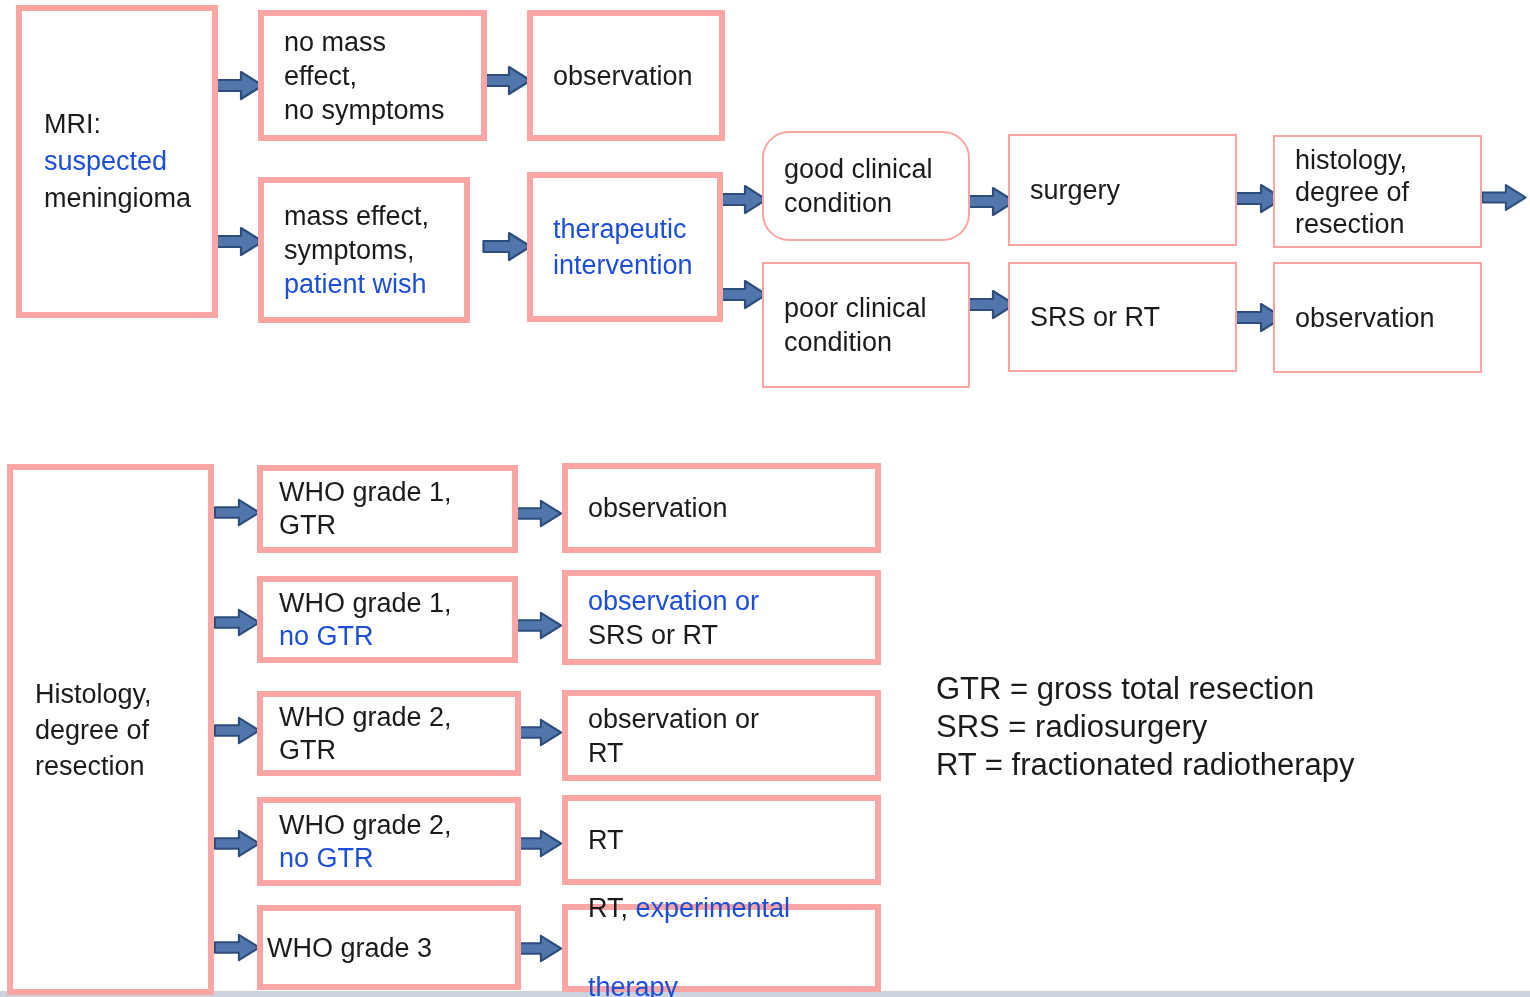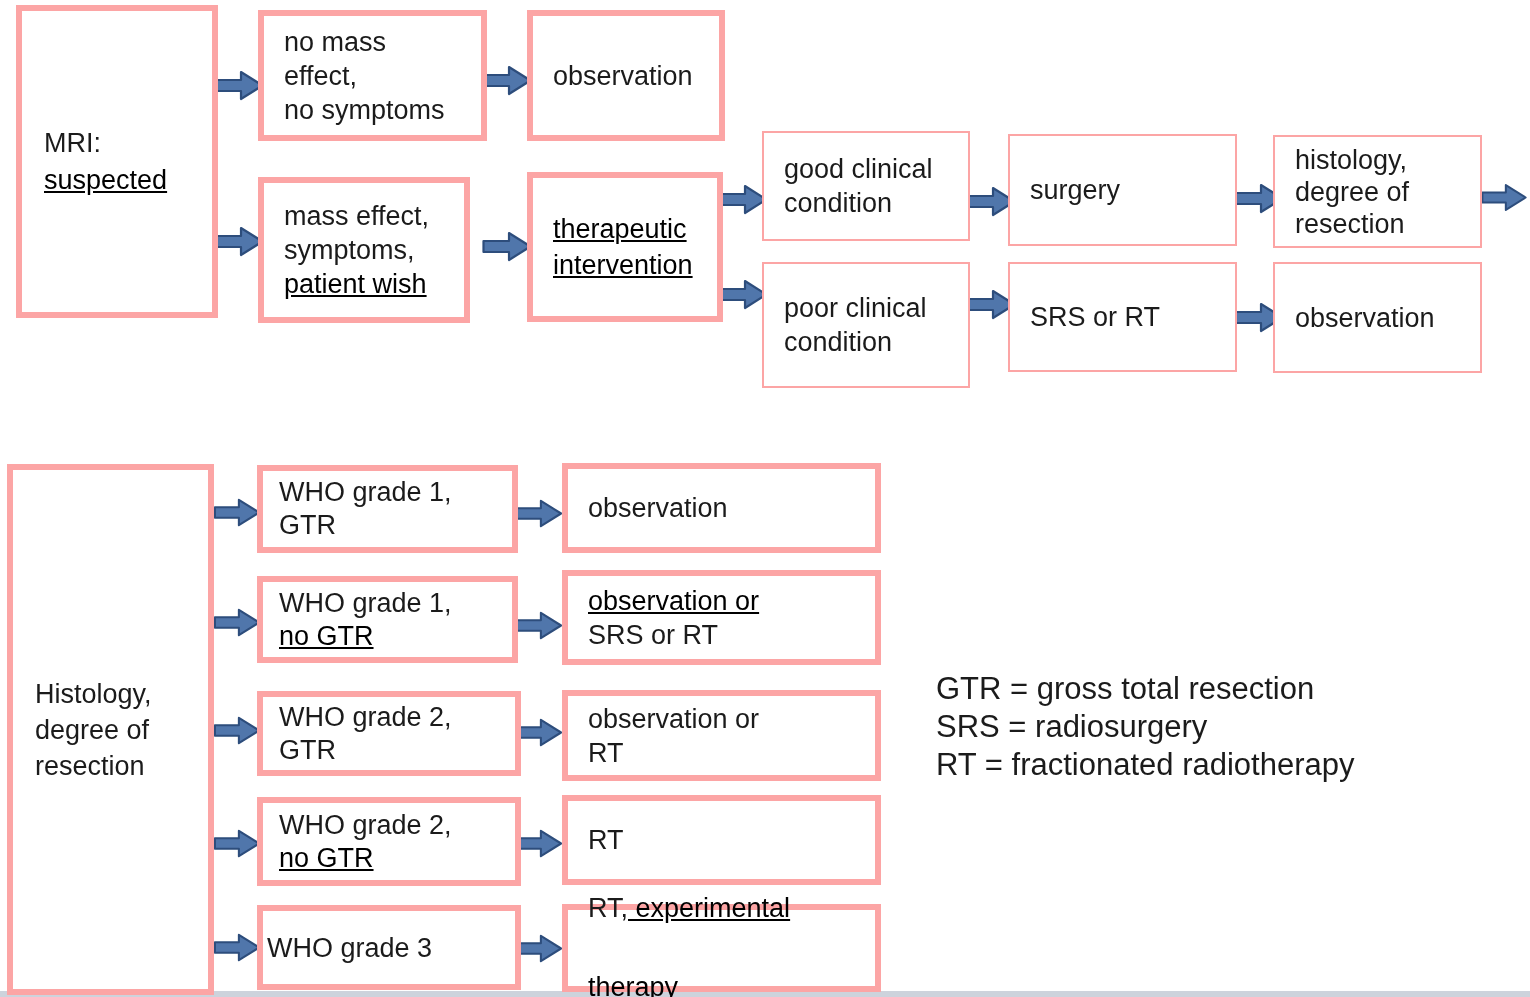--- a/index.html
+++ b/index.html
@@ -20,21 +20,21 @@
     display: flex;
     flex-direction: column;
     justify-content: center;
     font-size: 27px;
     line-height: 34px;
     padding-left: 20px;
     z-index: 2;
   }
   .box.thin { border-width: 2px; }
   .line { display: block; white-space: pre; }
-  .red { color: #000000; text-decoration: underline; }
+  .red { color: #1d4ed8; }
   .arrow { position: absolute; z-index: 1; line-height: 0; }
   .legend {
     position: absolute;
     left: 936px;
     top: 670px;
     font-size: 31px;
     line-height: 38px;
     z-index: 2;
   }
   .bottom-strip {
@@ -43,21 +43,21 @@
     width: 1530px; height: 6px;
     background: #cdd3dc;
     z-index: 0;
   }
   
   .mri       { left: 16px;   top: 5px;   width: 202px; height: 313px; padding-left: 22px; line-height: 37px; }
   .no-mass   { left: 258px;  top: 10px;  width: 229px; height: 131px; }
   .obs1      { left: 527px;  top: 10px;  width: 198px; height: 131px; }
   .mass      { left: 258px;  top: 177px; width: 212px; height: 146px; }
   .ther      { left: 527px;  top: 172px; width: 196px; height: 150px; line-height: 36px; }
-  .good      { left: 762px;  top: 131px; width: 208px; height: 110px; }
+  .good      { left: 762px;  top: 131px; width: 208px; height: 110px; border-radius: 27px; }
   .surgery   { left: 1008px; top: 134px; width: 229px; height: 112px; }
   .hist-top  { left: 1273px; top: 135px; width: 209px; height: 113px; line-height: 32px; }
   .poor      { left: 762px;  top: 262px; width: 208px; height: 126px; }
   .srs       { left: 1008px; top: 262px; width: 229px; height: 110px; }
   .obs2      { left: 1273px; top: 262px; width: 209px; height: 111px; }
   
   .hist-tall { left: 7px;   top: 464px; width: 207px; height: 531px; padding-left: 22px; line-height: 36px; }
   .who1gtr   { left: 257px; top: 465px; width: 261px; height: 88px; padding-left: 16px; line-height: 33px; }
   .who1no    { left: 257px; top: 576px; width: 261px; height: 87px; padding-left: 16px; line-height: 33px; }
   .who2gtr   { left: 257px; top: 691px; width: 264px; height: 85px; padding-left: 16px; line-height: 33px; }
@@ -71,20 +71,21 @@
 </style>
 </head>
 <body>
 
 <div class="canvas">
   <div class="bottom-strip"></div>
 
   <div class="box mri">
     <span class="line">MRI:</span>
     <span class="line red">suspected</span>
+    <span class="line">meningioma</span>
   </div>
 
   <div class="box no-mass">
     <span class="line">no mass</span>
     <span class="line">effect,</span>
     <span class="line">no symptoms</span>
   </div>
 
   <div class="box obs1">
     <span class="line">observation</span>

